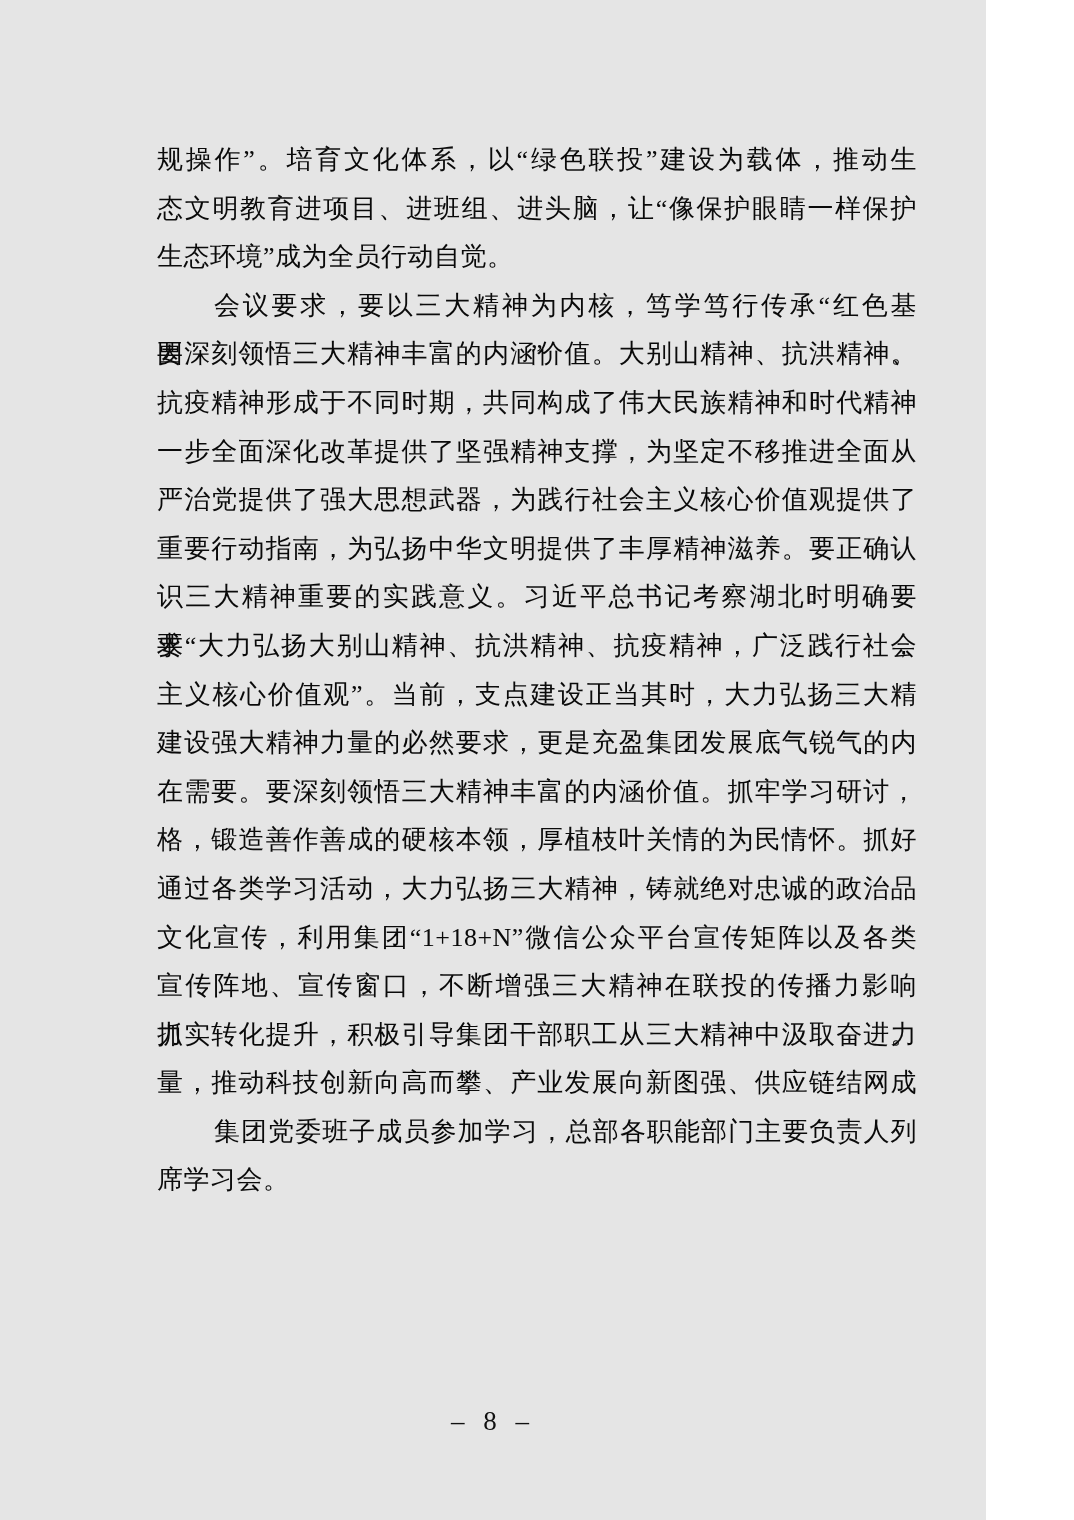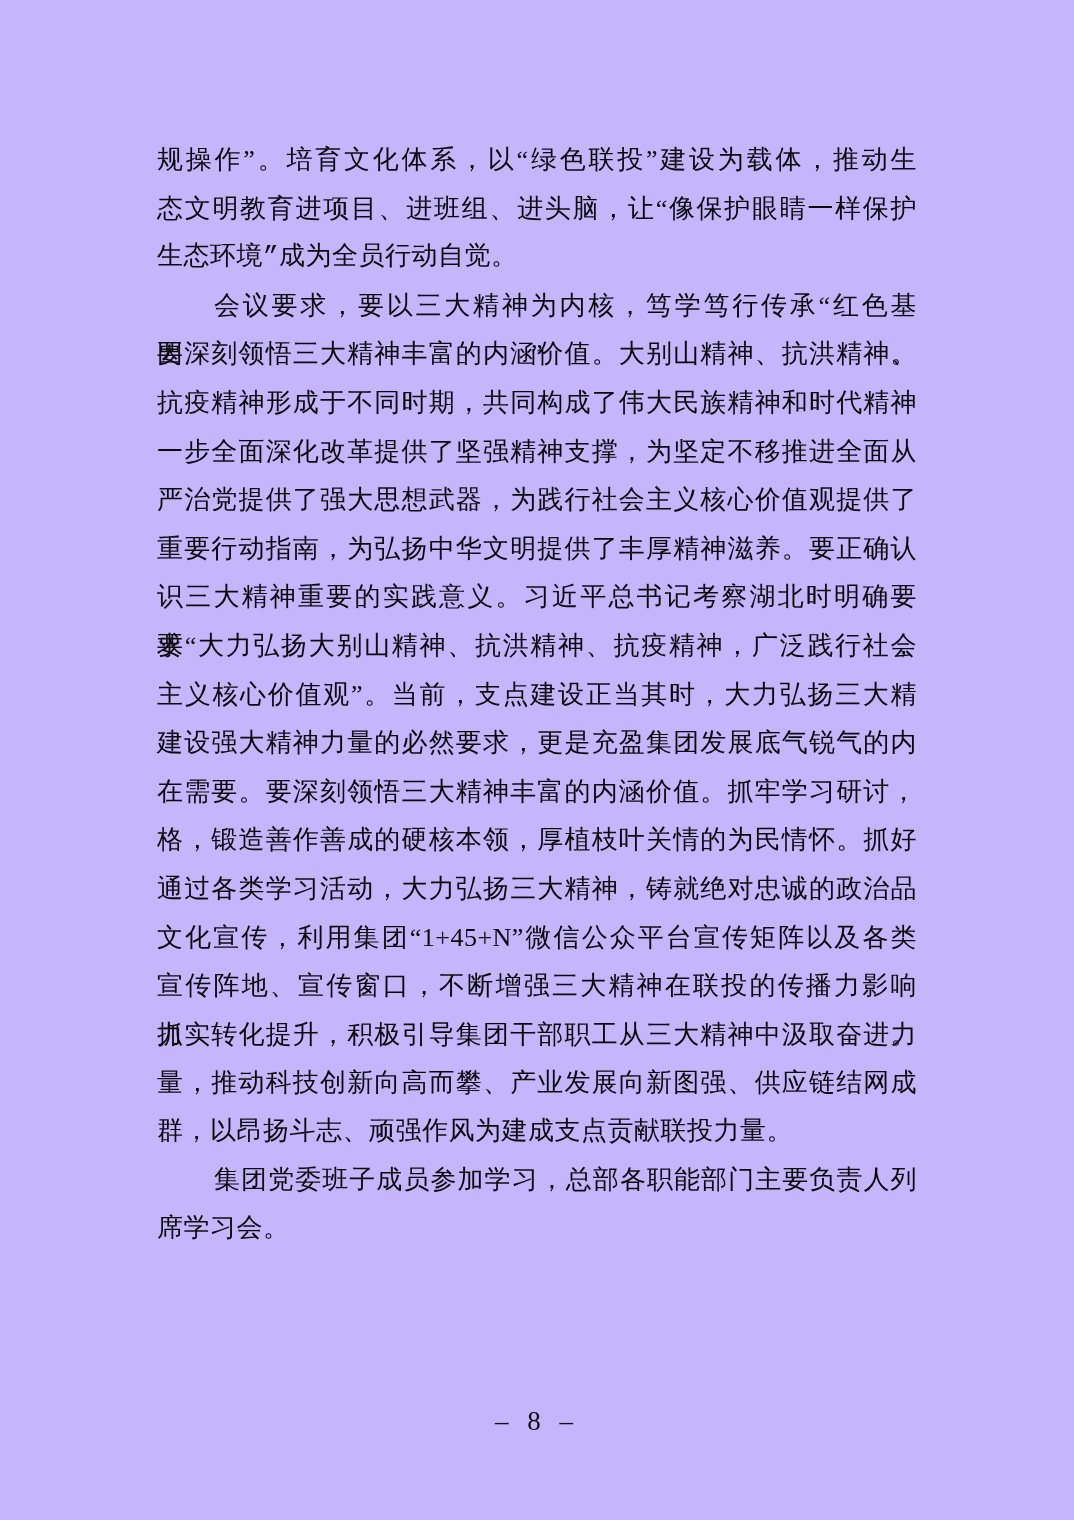--- a/index.html
+++ b/index.html
@@ -2,23 +2,23 @@
 <html><head>
 <meta charset="utf-8">
 <style>
   html, body {
     margin: 0;
     padding: 0;
     background: #ffffff;
   }
   .page {
     position: relative;
-    width: 1074px;
+    width: 986px;
     height: 1520px;
-    background: #c4b5fd;
+    background: #e5e5e5;
     color: #0a0a0a;
     font-family: "Liberation Serif", "DejaVu Serif", serif;
     overflow: hidden;
   }
   .content {
     position: absolute;
     left: 157px;
     top: 136px;
     width: 760px;
   }
@@ -36,21 +36,20 @@
     -moz-text-align-last: justify;
   }
   
   .first {
     text-indent: 57px;
   }
   
   .end {
     text-align: center;
     text-align-last: left;
-    font-family: Liberation Mono, monospace;
   }
   .page-number {
     position: absolute;
     left: 0;
     top: 1404px;
     width: 100%;
     text-align: center;
     font-size: 27px;
     line-height: 34px;
     letter-spacing: 6px;
@@ -76,25 +75,24 @@
       <div class="line jl">一步全面深化改革提供了坚强精神支撑，为坚定不移推进全面从</div>
       <div class="line jl">严治党提供了强大思想武器，为践行社会主义核心价值观提供了</div>
       <div class="line jl">重要行动指南，为弘扬中华文明提供了丰厚精神滋养。要正确认</div>
       <div class="line jl">识三大精神重要的实践意义。习近平总书记考察湖北时明确要求，</div>
       <div class="line jl">要“大力弘扬大别山精神、抗洪精神、抗疫精神，广泛践行社会</div>
       <div class="line jl">主义核心价值观”。当前，支点建设正当其时，大力弘扬三大精</div>
       <div class="line jl">建设强大精神力量的必然要求，更是充盈集团发展底气锐气的内</div>
       <div class="line jl">在需要。要深刻领悟三大精神丰富的内涵价值。抓牢学习研讨，</div>
       <div class="line jl">格，锻造善作善成的硬核本领，厚植枝叶关情的为民情怀。抓好</div>
       <div class="line jl">通过各类学习活动，大力弘扬三大精神，铸就绝对忠诚的政治品</div>
-      <div class="line jl">文化宣传，利用集团“1+45+N”微信公众平台宣传矩阵以及各类</div>
+      <div class="line jl">文化宣传，利用集团“1+18+N”微信公众平台宣传矩阵以及各类</div>
       <div class="line jl">宣传阵地、宣传窗口，不断增强三大精神在联投的传播力影响力。</div>
       <div class="line jl">抓实转化提升，积极引导集团干部职工从三大精神中汲取奋进力</div>
       <div class="line jl">量，推动科技创新向高而攀、产业发展向新图强、供应链结网成</div>
-      <div class="line end">群，以昂扬斗志、顽强作风为建成支点贡献联投力量。</div>
     </div>
 
     <div>
       <div class="line jl first">集团党委班子成员参加学习，总部各职能部门主要负责人列</div>
       <div class="line end">席学习会。</div>
     </div>
 
   </div>
 
   <div class="page-number">– 8 –</div>

